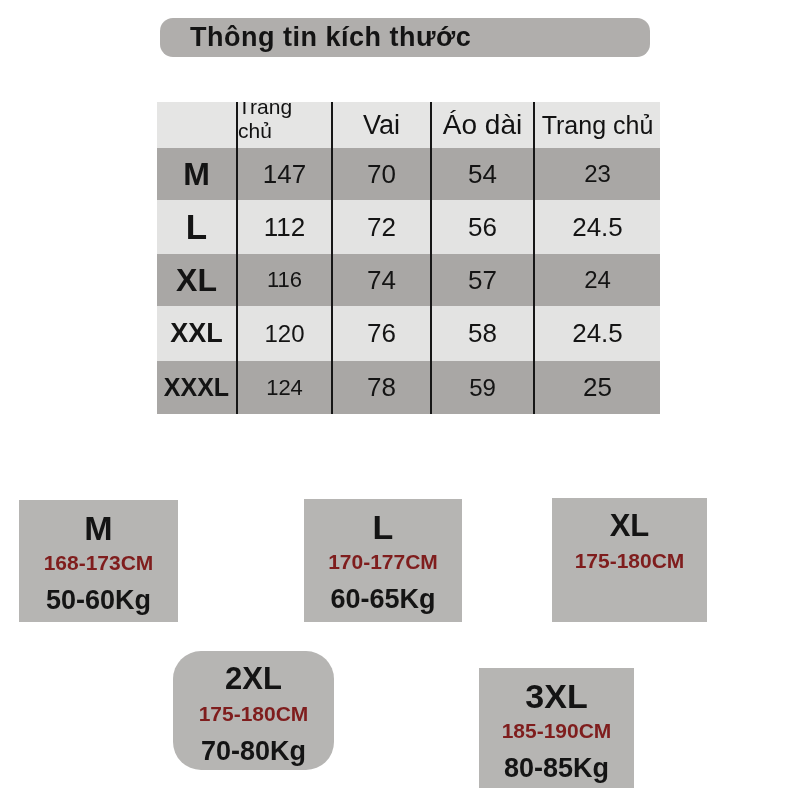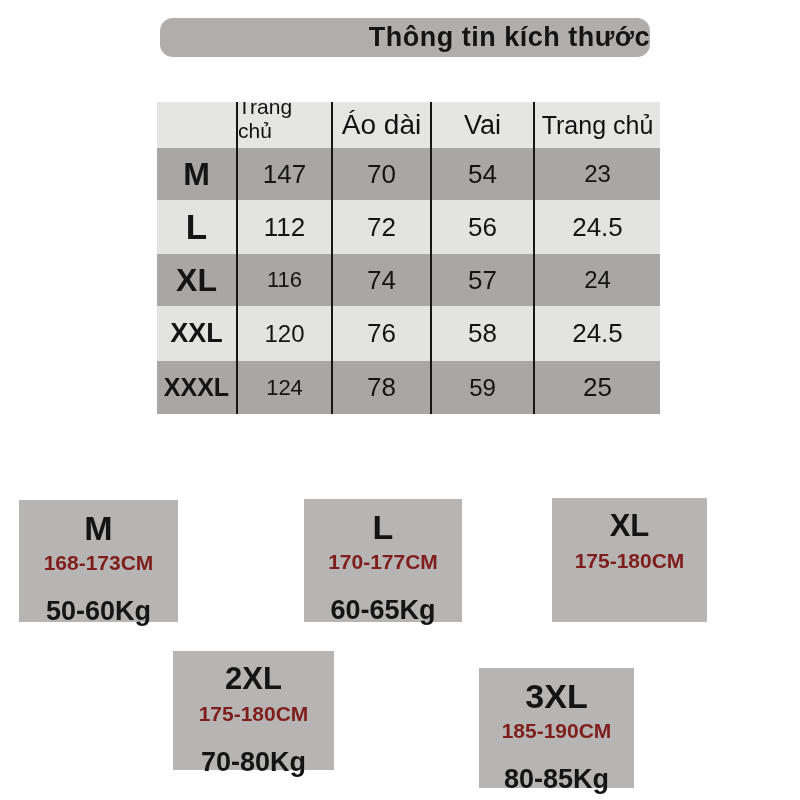--- a/index.html
+++ b/index.html
@@ -19,21 +19,21 @@
 
   
   .banner {
     position: absolute;
     left: 160px; top: 18px;
     width: 490px; height: 39px;
     background: #b0aeac;
     border-radius: 13px;
     display: flex;
     align-items: center;
-    justify-content: flex-end;
+    justify-content: flex-start;
     padding-left: 30px;
     box-sizing: border-box;
   }
   .banner-title {
     font-size: 27px;
     font-weight: bold;
     color: #141414;
     letter-spacing: 0.5px;
   }
 
@@ -81,58 +81,58 @@
     background: #b6b5b3;
     display: flex;
     flex-direction: column;
     align-items: center;
     box-sizing: border-box;
     padding-top: 8px;
   }
   .card-0 { left: 19px;  top: 500px; width: 159px; height: 122px; }
   .card-1 { left: 304px; top: 499px; width: 158px; height: 123px; }
   .card-2 { left: 552px; top: 498px; width: 155px; height: 124px; }
-  .card-3 { left: 173px; top: 651px; width: 161px; height: 119px; }
+  .card-3 { left: 173px; top: 651px; width: 161px; height: 119px; border-radius: 28px; }
   .card-4 { left: 479px; top: 668px; width: 155px; height: 120px; }
 
   .card-size {
     font-weight: bold;
     font-size: 34px;
     line-height: 40px;
     color: #141414;
   }
   .card-2 .card-size, .card-3 .card-size { font-size: 31px; }
   .card-height {
     font-weight: bold;
     font-size: 21px;
     margin-top: 3px;
     color: #7f1d1d;
   }
   .card-weight {
     font-weight: bold;
     font-size: 27px;
-    margin-top: 21px;
+    margin-top: 10px;
     color: #141414;
   }
 </style>
 </head>
 <body>
 
 <div id="canvas">
 
   <div class="banner">
     <span class="banner-title">Thông tin kích thước</span>
   </div>
 
   <div class="size-table">
 
     <div class="cell rH bR head"></div>
     <div class="cell rH bR head head-1">Trang chủ</div>
+    <div class="cell rH bR head head-3">Vai</div>
     <div class="cell rH bR head head-2">Áo dài</div>
-    <div class="cell rH bR head head-3">Vai</div>
     <div class="cell rH head head-4">Trang chủ</div>
 
     <div class="cell rD bR rowlabel rl-0">M</div>
     <div class="cell rD bR val">147</div>
     <div class="cell rD bR val">70</div>
     <div class="cell rD bR val">54</div>
     <div class="cell rD val val-md">23</div>
 
     <div class="cell rL bR rowlabel rl-1">L</div>
     <div class="cell rL bR val">112</div>

